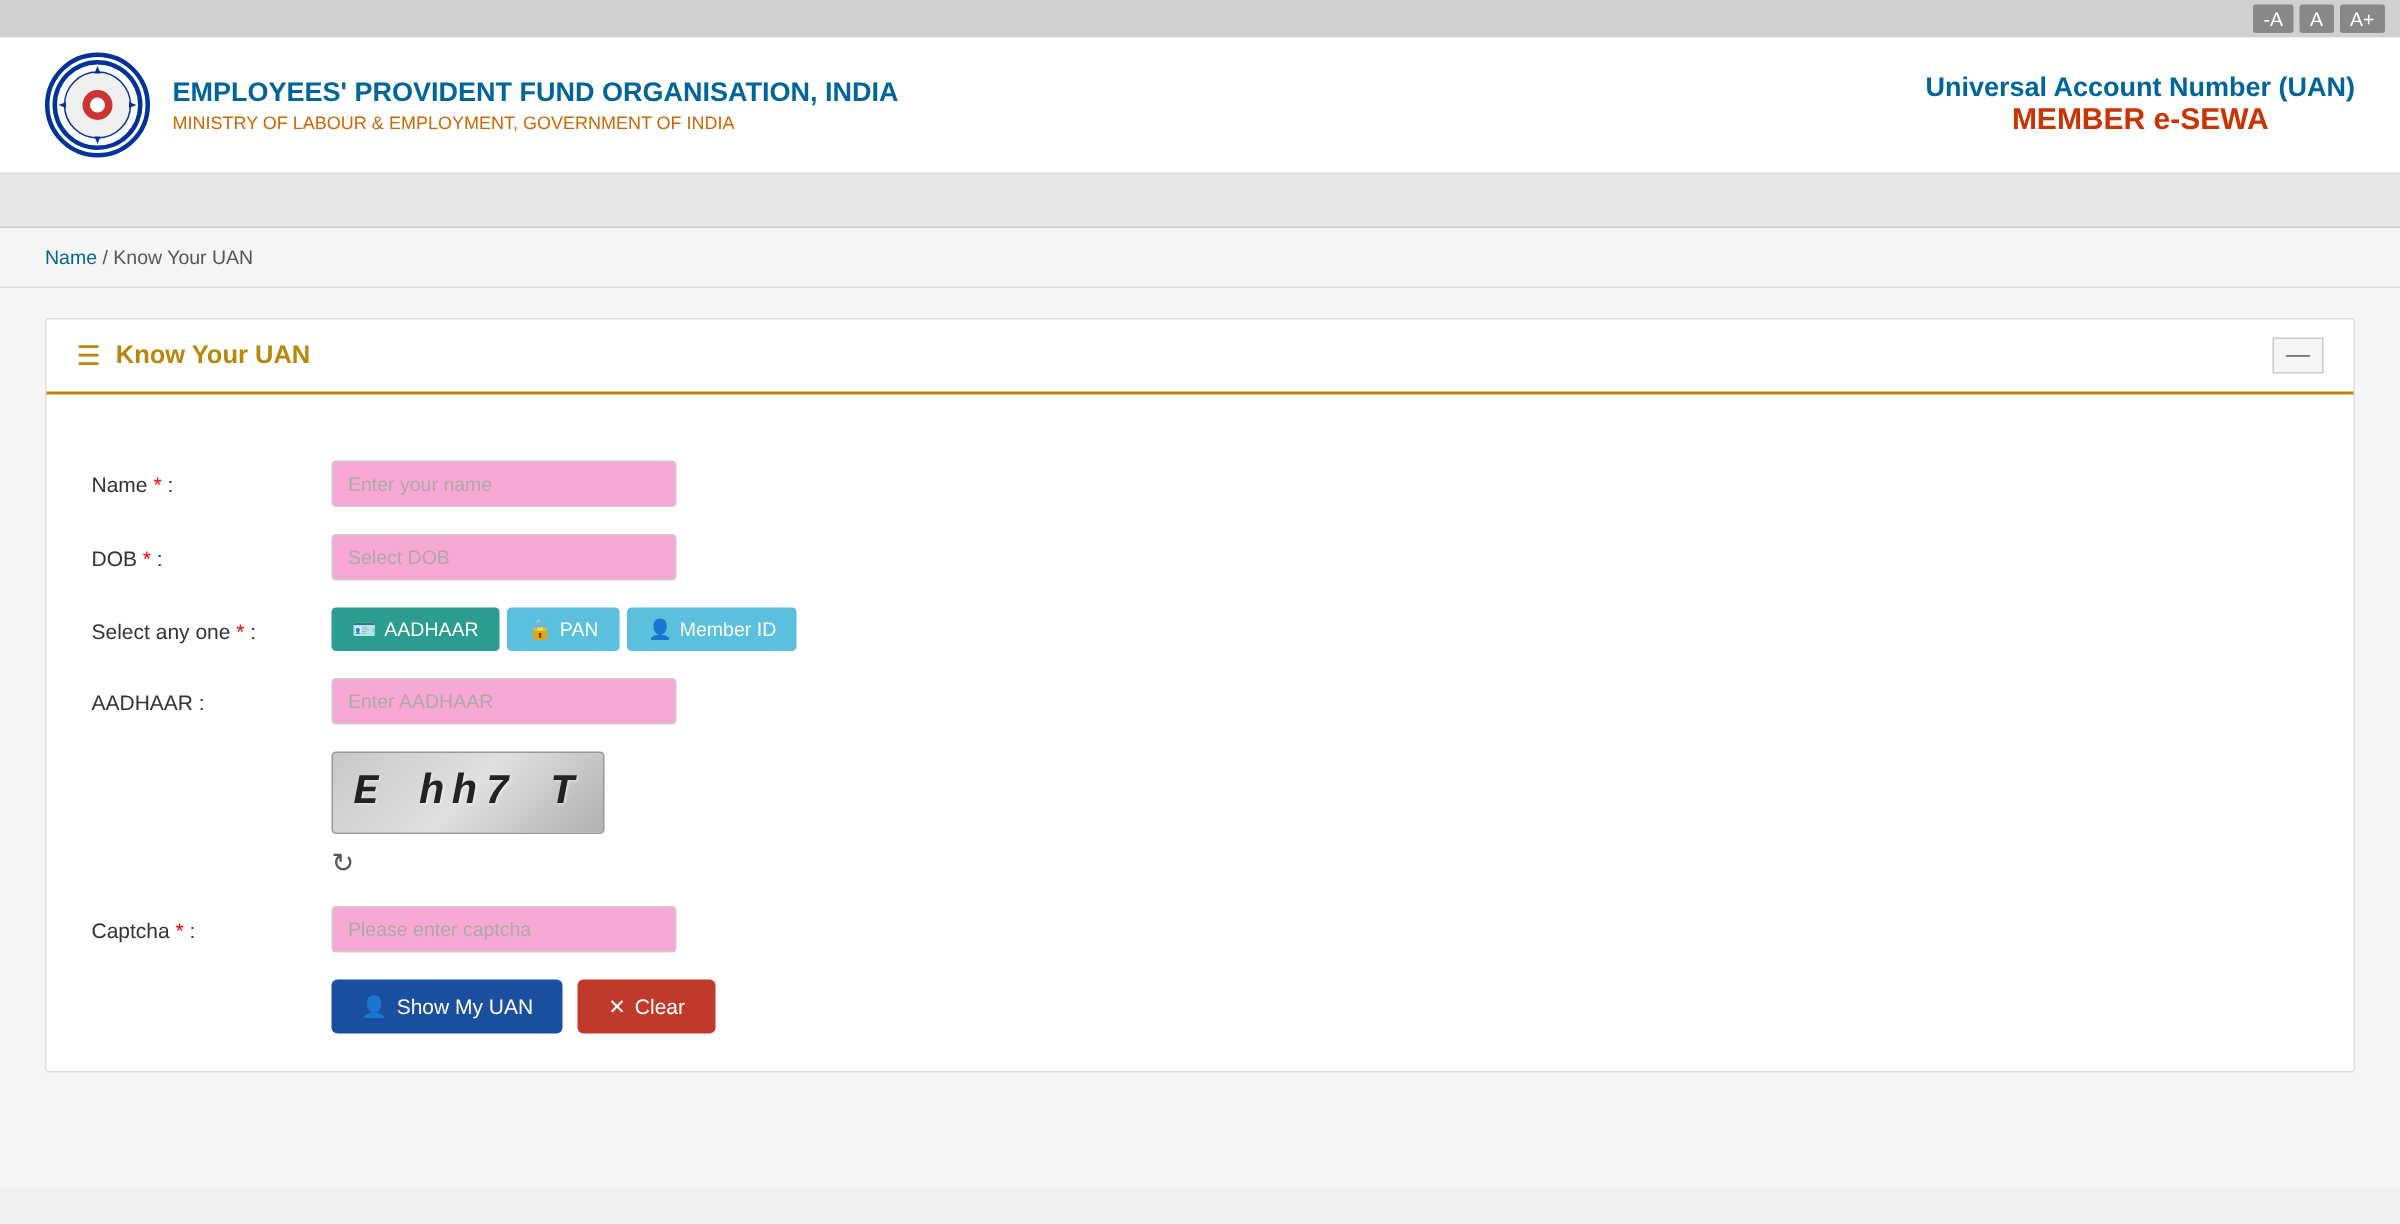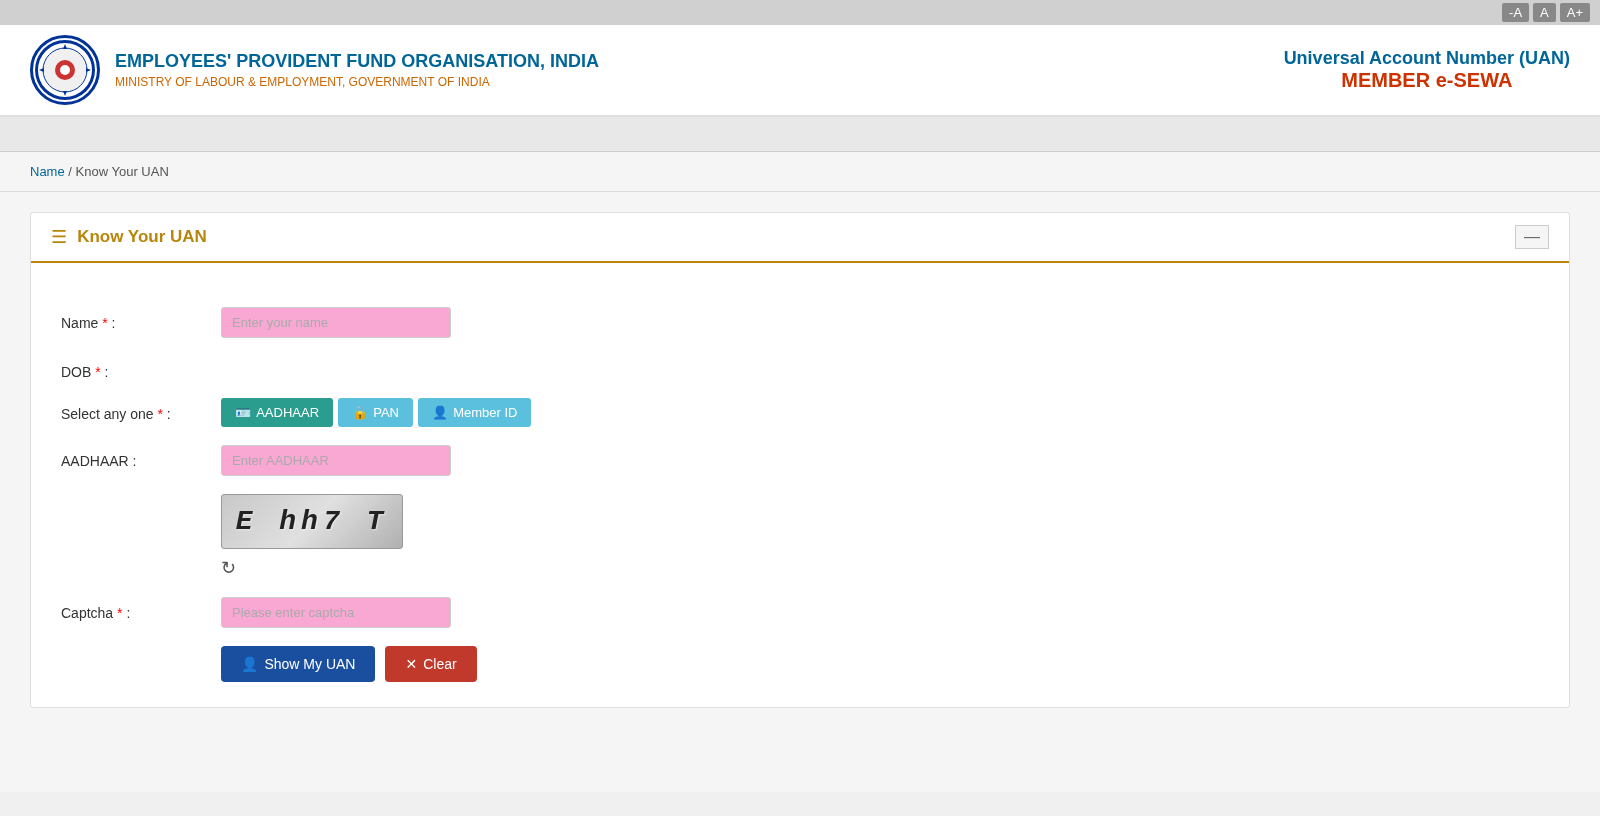--- a/index.html
+++ b/index.html
@@ -327,20 +327,21 @@
           <span class="required"> * </span>:
         </div>
         <input class="form-control" type="text" placeholder="Enter your name" style="">
       </div>
 
       <div class="form-row">
         <div class="form-label">
           <span>DOB</span>
           <span class="required"> * </span>:
         </div>
+        <input class="form-control" type="text" placeholder="Select DOB" style="">
       </div>
 
       <div class="form-row">
         <div class="form-label">
           <span>Select any one</span>
           <span class="required"> * </span>:
         </div>
         <div class="toggle-group">
           <button class="toggle-btn active">
             <span>🪪</span>

